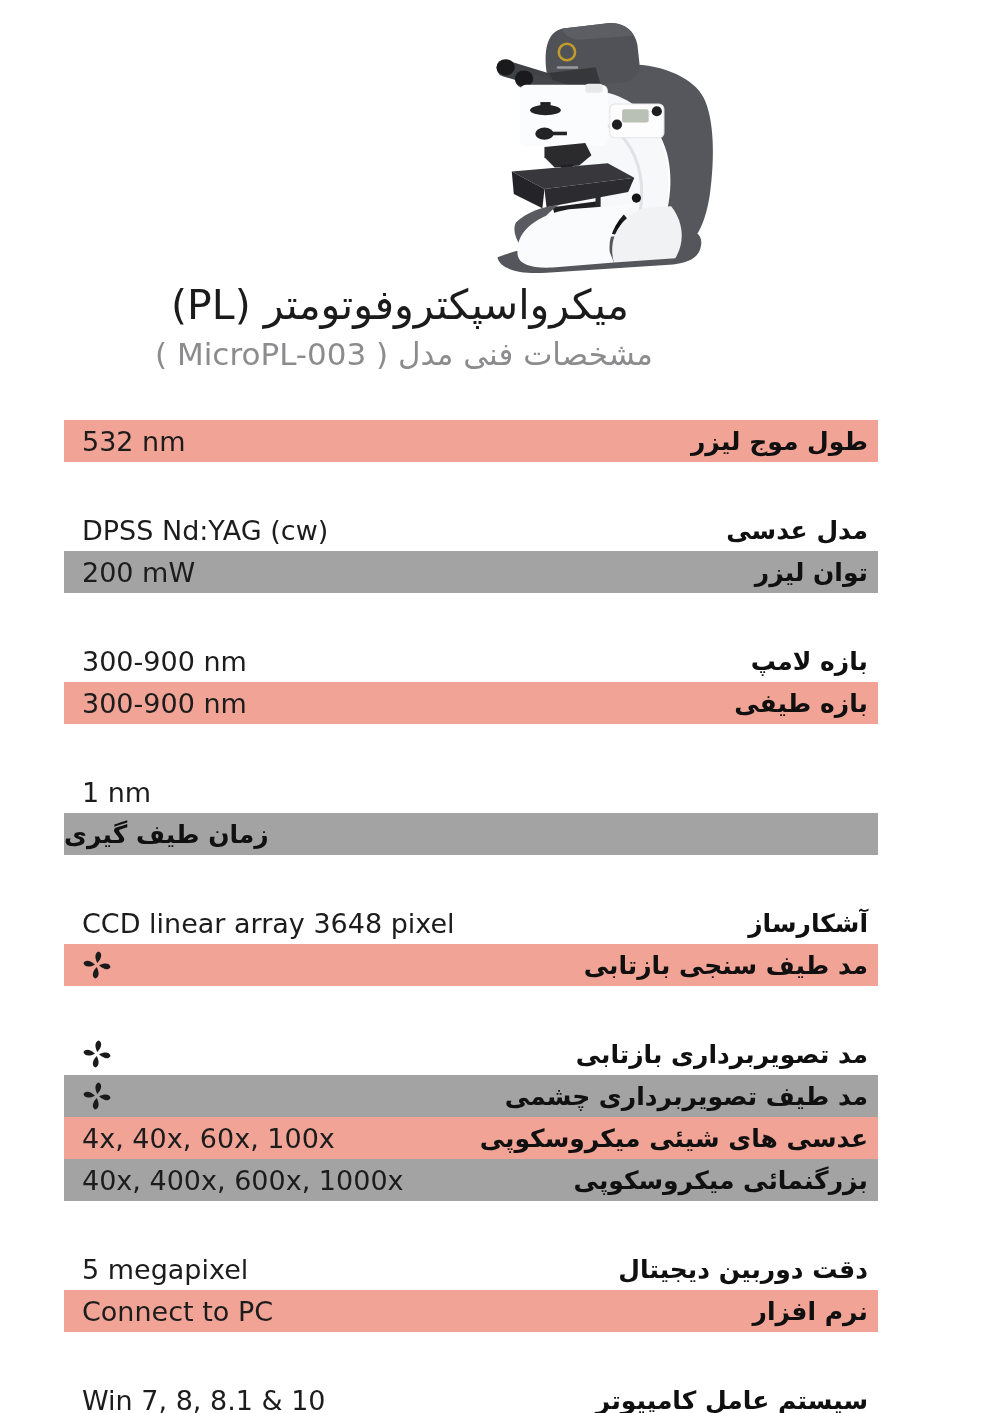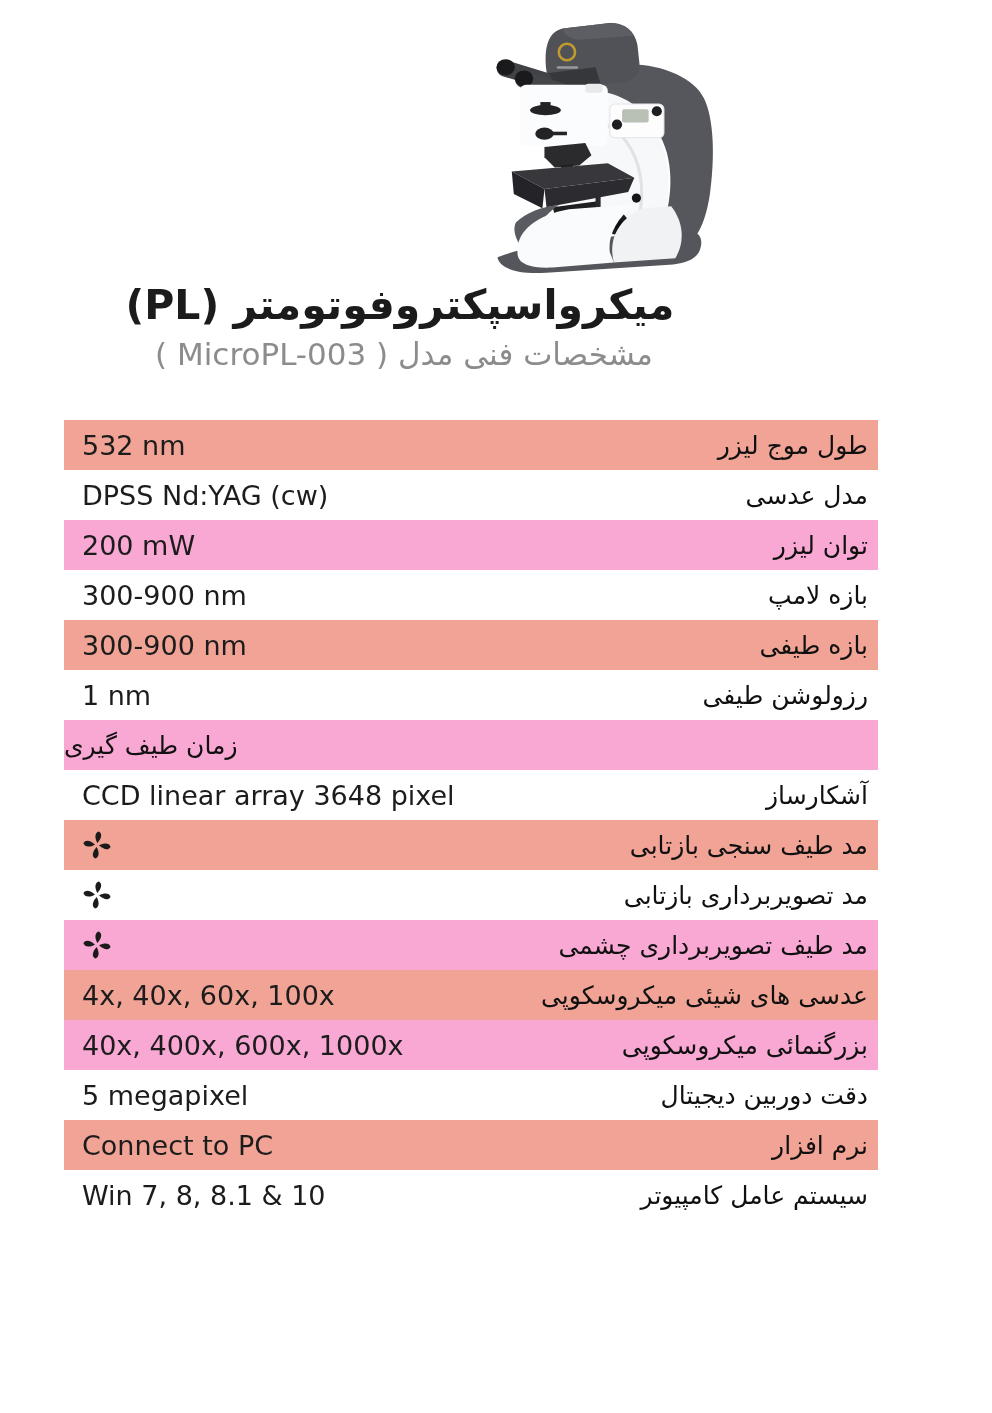--- a/index.html
+++ b/index.html
@@ -9,40 +9,40 @@
   }
   .page{position:absolute;inset:0;}
 
   
   .microscope{position:absolute;left:452px;top:4px;width:332px;height:286px;}
   .microscope svg{width:100%;height:100%;display:block;}
 
   
   .title-block{position:absolute;left:0;top:280px;width:800px;text-align:center;}
   .title-block h1{
-    margin:0;font-size:41px;line-height:50px;font-weight:700;color:#1b1b1b;
+    margin:0;font-size:41px;line-height:50px;font-weight:400;color:#1b1b1b;
   }
   .title-block h2{
     margin:4px 0 0 8px;font-size:31px;line-height:40px;font-weight:400;color:#8c8c8e;
   }
 
   
   .spec-table{position:absolute;left:64px;top:420px;width:814px;}
   .row{
-    height:50px;display:flex;align-items:center;justify-content:space-between;
+    height:42px;display:flex;align-items:center;justify-content:space-between;
   }
   .row.bg-salmon{background:#F1A496;}
-  .row.bg-gray{background:#f9a8d4;text-align:center;}
-  .row.bg-white{background:transparent;}
+  .row.bg-gray{background:#a3a3a3;text-align:center;}
+  .row.bg-white{background:transparent;margin-top:47px;}
   .val{
     padding-left:18px;font-size:27px;color:#1c1c1c;white-space:nowrap;
     display:flex;align-items:center;
   }
   .lbl{
-    padding-right:10px;font-size:25px;font-weight:400;color:#101010;
+    padding-right:10px;font-size:25px;font-weight:700;color:#101010;
     white-space:nowrap;direction:rtl;
   }
   .petal{width:30px;height:34px;display:block;}
 </style>
 </head>
 <body>
 
 <div class="page">
 
   <div class="microscope">
@@ -137,21 +137,20 @@
       <div class="row bg-white">
         <div class="val">300-900 nm</div>
         <div class="lbl" dir="rtl">بازه لامپ</div>
       </div>
       <div class="row bg-salmon">
         <div class="val">300-900 nm</div>
         <div class="lbl" dir="rtl">بازه طیفی</div>
       </div>
       <div class="row bg-white">
         <div class="val">1 nm</div>
-        <div class="lbl" dir="rtl">رزولوشن طیفی</div>
       </div>
       <div class="row bg-gray">
         <div class="lbl" dir="rtl">زمان طیف گیری</div>
       </div>
       <div class="row bg-white">
         <div class="val">CCD linear array 3648 pixel</div>
         <div class="lbl" dir="rtl">آشکارساز</div>
       </div>
       <div class="row bg-salmon">
         <div class="val">

